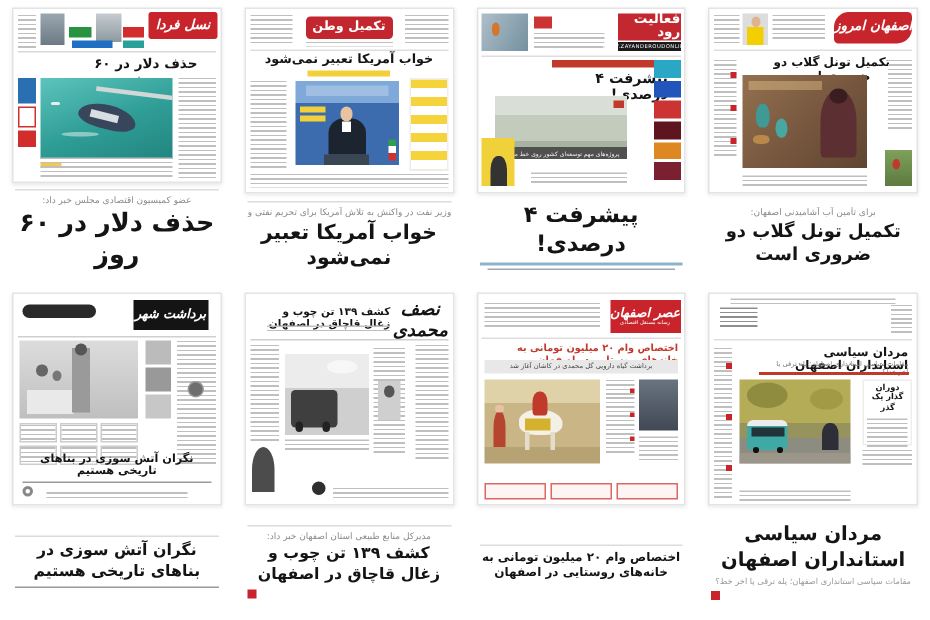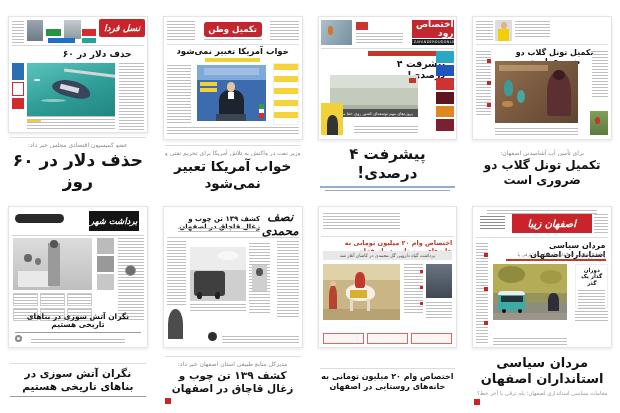--- a/index.html
+++ b/index.html
@@ -1,18 +1,18 @@
 <!DOCTYPE html>
 <html lang="fa"><head>
 <meta charset="utf-8">
 <style>
   *{box-sizing:border-box;margin:0;padding:0}
   html,body{width:620px;height:413px;background:#fff;overflow:hidden;
     font-family:"DejaVu Sans",sans-serif}
-  .grid{display:grid;width:620px;height:413px;padding:16px 8px 3px;
+  .grid{display:grid;width:620px;height:413px;padding:5px 8px 3px;
     grid-template-columns:repeat(4,1fr);grid-template-rows:178px auto;
     column-gap:15px;row-gap:12px}
   .cell{display:flex;flex-direction:column;min-width:0}
   .thumb{position:relative;background:#fff;border:1px solid #e4e4e4;
     box-shadow:0 1px 3px rgba(0,0,0,.10);overflow:hidden;cursor:pointer}
   .r1 .thumb{height:124px}
   .r2 .thumb{height:142px}
   .a{position:absolute}
   .tl{background-image:repeating-linear-gradient(#bfbfbf 0 1px,transparent 1px 3px)}
   .tld{background-image:repeating-linear-gradient(#8e8e8e 0 1px,transparent 1px 3px)}
@@ -105,21 +105,21 @@
     </div>
   </div>
 
   <div class="cell r1">
     <div class="thumb">
       <div class="a" style="left:2%;top:3px;width:22%;height:25px;background:linear-gradient(120deg,#aebfca,#74909f)">
         <div class="a" style="left:22%;top:24%;width:16%;height:34%;background:#d2772b;border-radius:45%"></div>
       </div>
       <div class="a" style="left:27%;top:5px;width:9%;height:8px;background:#cc3333"></div>
       <div class="a tl" style="left:27%;top:16px;width:34%;height:11px"></div>
-      <div class="a wtxt" style="right:2%;top:3px;width:30%;height:18px;background:#c32730;font-size:9px">اختصاص رود</div>
+      <div class="a wtxt" style="right:2%;top:3px;width:30%;height:18px;background:#c32730;font-size:9px">فعالیت رود</div>
       <div class="a" style="right:2%;top:22px;width:30%;height:6px;background:#1a1a1a;color:#fff;font-size:3.5px;display:flex;align-items:center;justify-content:center;letter-spacing:.3px">WWW.ZAYANDEROUDONLINE.IR</div>
       <div class="a" style="left:2%;right:2%;top:31px;height:1px;background:#ddd"></div>
       <div class="a" style="right:8%;top:34px;width:56%;height:5px;background:#c0392b"></div>
       <div class="a ph" style="right:8%;top:42px;width:56%;font-size:9.5px;text-align:right">پیشرفت ۴ درصدی!</div>
       <div class="a" style="right:2%;top:34px;width:13%;height:80px;display:flex;flex-direction:column;gap:2px">
         <div style="flex:1;background:#2aa7c4"></div>
         <div style="flex:1;background:#2255bb"></div>
         <div style="flex:1;background:#cc3333"></div>
         <div style="flex:1;background:#5e1520"></div>
         <div style="flex:1;background:#dd8822"></div>
@@ -142,20 +142,21 @@
   </div>
 
   <div class="cell r1">
     <div class="thumb">
       <div class="a tl" style="left:2%;top:4px;width:12%;height:20px"></div>
       <div class="a" style="left:16%;top:3px;width:12%;height:21px;background:#ddd">
         <div class="a" style="left:15%;bottom:0;width:70%;height:55%;background:#f2cf00"></div>
         <div class="a" style="left:32%;top:8%;width:36%;height:34%;background:#dfb38d;border-radius:50%"></div>
       </div>
       <div class="a tl" style="left:30%;top:4px;width:26%;height:18px"></div>
+      <div class="a wtxt" style="right:2%;top:2px;width:38%;height:21px;background:#c8242b;border-radius:10px 3px 10px 3px;font-size:9px;font-style:italic">اصفهان امروز</div>
       <div class="a" style="left:2%;right:2%;top:27px;height:1px;background:#ddd"></div>
       <div class="a ph" style="right:4%;top:31px;left:22%;font-size:8px;text-align:center">تکمیل تونل گلاب دو ضروری است</div>
       <div class="a" style="left:16%;top:44px;width:60%;height:62px;background:linear-gradient(135deg,#93704f,#73543c 60%,#5f4530);overflow:hidden">
         <div class="a" style="top:6%;left:4%;width:60%;height:10%;background:rgba(255,220,160,.35)"></div>
         <div class="a" style="left:10%;top:30%;width:12%;height:26%;background:#3f9a96;border-radius:50% 50% 40% 40%"></div>
         <div class="a" style="left:26%;top:46%;width:10%;height:22%;background:#48a7a0;border-radius:50%"></div>
         <div class="a" style="left:8%;top:64%;width:14%;height:10%;background:#b9884a;border-radius:40%"></div>
         <div class="a" style="right:8%;top:16%;width:30%;height:72%;background:#5c2f33;border-radius:46% 46% 8% 8%"></div>
         <div class="a" style="right:16%;top:14%;width:14%;height:16%;background:#3a1d20;border-radius:50%"></div>
       </div>
@@ -240,20 +241,24 @@
       <div class="capline"></div>
       <div class="lead">مدیرکل منابع طبیعی استان اصفهان خبر داد:</div>
       <div class="head">کشف ۱۳۹ تن چوب و زغال قاچاق در اصفهان</div>
       <div class="mark"></div>
     </div>
   </div>
 
   <div class="cell r2">
     <div class="thumb">
       <div class="a tl" style="left:3%;top:6px;width:56%;height:16px"></div>
+      <div class="a" style="right:2%;top:4px;width:34%;height:22px;background:#c9242b;display:flex;flex-direction:column;align-items:center;justify-content:center">
+        <div class="wtxt" style="font-size:8.5px;font-style:italic">عصر اصفهان</div>
+        <div style="color:#fff;font-size:3.5px;direction:rtl">رسانه مستقل اقتصادی</div>
+      </div>
       <div class="a" style="left:2%;right:2%;top:29px;height:1px;background:#ddd"></div>
       <div class="a" style="right:3%;top:33px;left:3%;direction:rtl;text-align:right;color:#c0392b;font-weight:bold;font-size:6.5px;line-height:1.2">اختصاص وام ۲۰ میلیون تومانی به خانه‌های روستایی در اصفهان</div>
       <div class="a" style="left:3%;right:3%;top:44px;height:9px;background:#e8e8e8;color:#444;font-size:4.5px;display:flex;align-items:center;justify-content:center;direction:rtl">برداشت گیاه دارویی گل محمدی در کاشان آغاز شد</div>
       <div class="a" style="left:3%;top:57px;width:56%;height:56px;background:linear-gradient(#dfd2a8 0 28%,#c9b586 28% 80%,#b7a273 80%);overflow:hidden">
         <div class="a" style="left:30%;top:36%;width:38%;height:30%;background:#f4f0e6;border-radius:50% 60% 45% 45%"></div>
         <div class="a" style="left:36%;top:62%;width:4%;height:22%;background:#e4ddca"></div>
         <div class="a" style="left:58%;top:62%;width:4%;height:22%;background:#e4ddca"></div>
         <div class="a" style="left:36%;top:46%;width:22%;height:14%;background:#d4b12f"></div>
         <div class="a" style="left:42%;top:14%;width:13%;height:28%;background:#c0392b;border-radius:45% 45% 20% 20%"></div>
         <div class="a" style="left:8%;top:38%;width:11%;height:42%;background:#b5452f;border-radius:45% 45% 0 0"></div>
@@ -275,21 +280,20 @@
     <div class="caption c6">
       <div class="capline"></div>
       <div class="head">اختصاص وام ۲۰ میلیون تومانی به خانه‌های روستایی در اصفهان</div>
     </div>
   </div>
 
   <div class="cell r2">
     <div class="thumb">
       <div class="a tl" style="left:10%;right:10%;top:3px;height:4px"></div>
       <div class="a tld" style="left:5%;top:9px;width:18%;height:15px"></div>
-      <div class="a wtxt" style="right:14%;top:7px;width:58%;height:19px;background:#c9242b;font-size:10px;font-style:italic">اصفهان زیبا</div>
       <div class="a tl" style="right:2%;top:7px;width:10%;height:19px"></div>
       <div class="a" style="left:2%;right:2%;top:30px;height:1px;background:#ddd"></div>
       <div class="a ph" style="right:4%;top:34px;width:72%;font-size:8px;text-align:right">مردان سیاسی استانداران اصفهان</div>
       <div class="a" style="right:4%;top:45px;width:64%;direction:rtl;text-align:right;font-size:4.5px;color:#777">مقامات سیاسی استانداری اصفهان؛ پله ترقی یا آخر خط؟</div>
       <div class="a" style="right:4%;top:52px;width:72%;height:2px;background:#c0392b"></div>
       <div class="a" style="left:14%;top:57px;width:54%;height:56px;background:linear-gradient(#b5ac57 0 52%,#97935d 52% 70%,#8c8c80 70%);overflow:hidden">
         <div class="a" style="left:8%;top:4%;width:36%;height:30%;background:#8f8c3f;border-radius:50%"></div>
         <div class="a" style="right:6%;top:10%;width:30%;height:26%;background:#a39a45;border-radius:50%"></div>
         <div class="a" style="left:8%;bottom:16%;width:36%;height:36%;background:#3fa9a5;border-radius:5px 5px 3px 3px">
           <div class="a" style="left:0;right:0;top:0;height:22%;background:#ececec;border-radius:5px 5px 0 0"></div>

